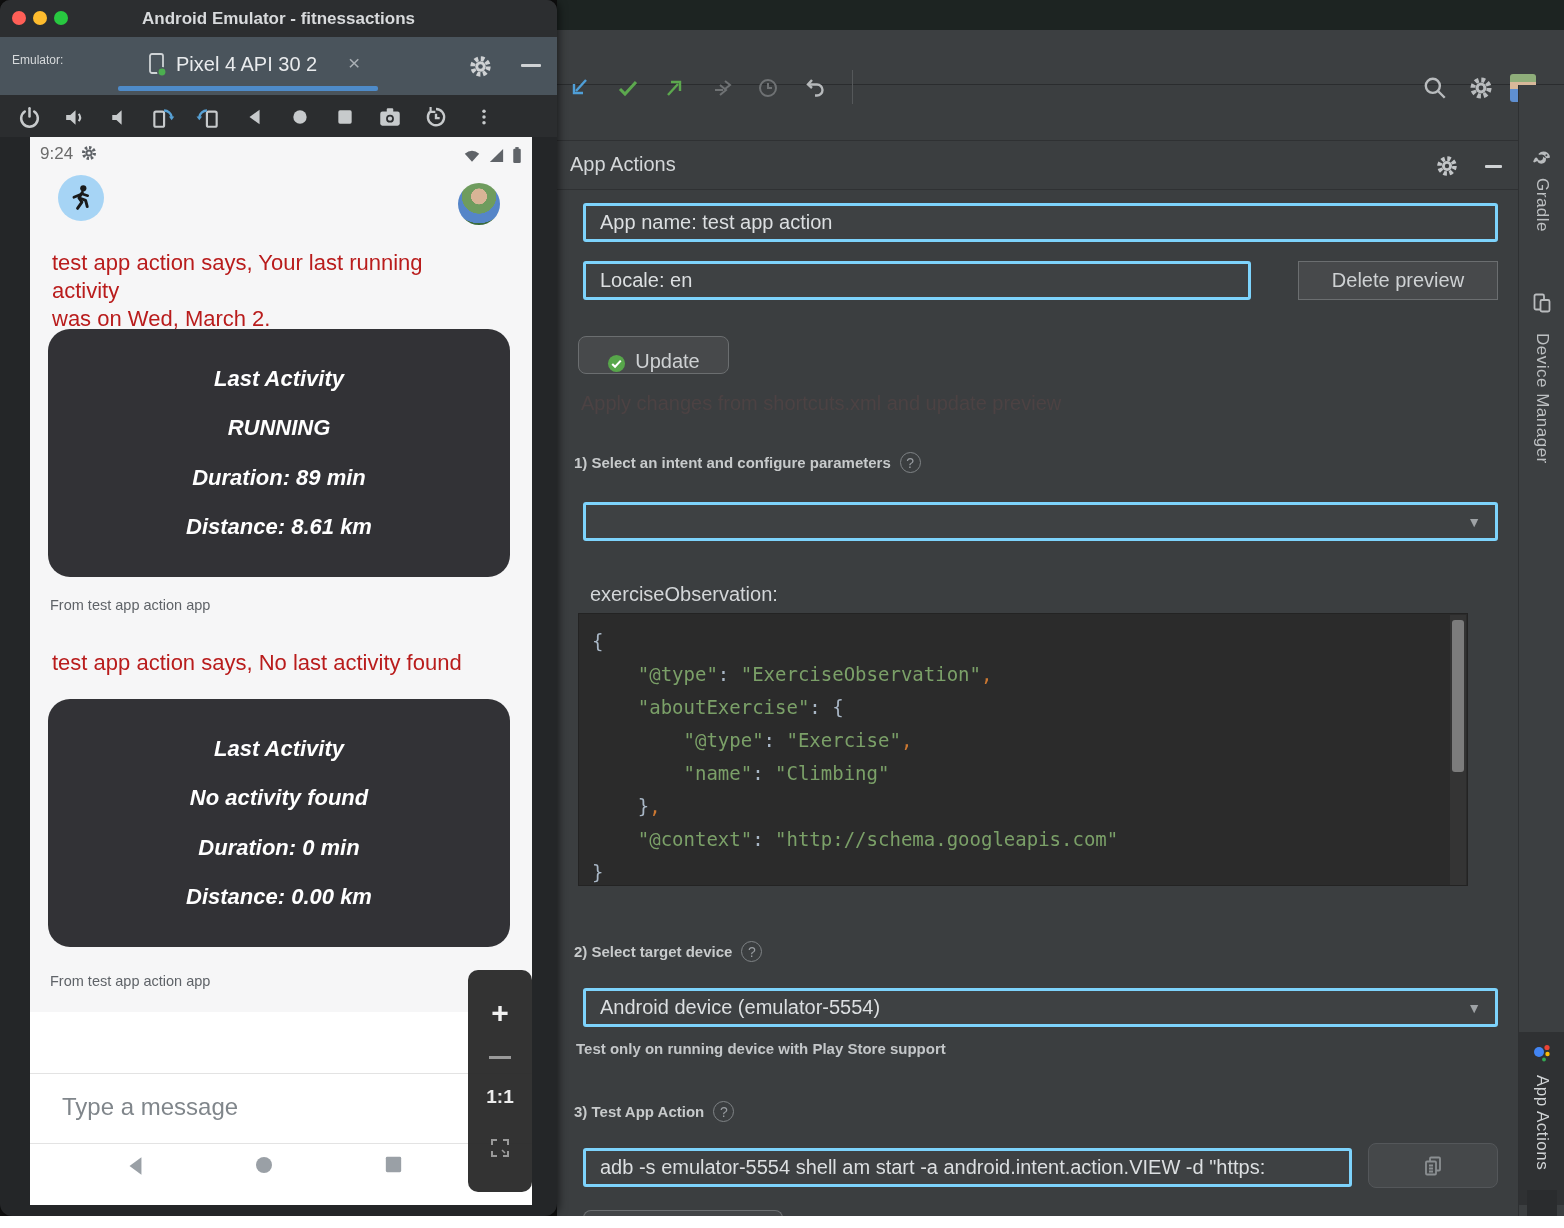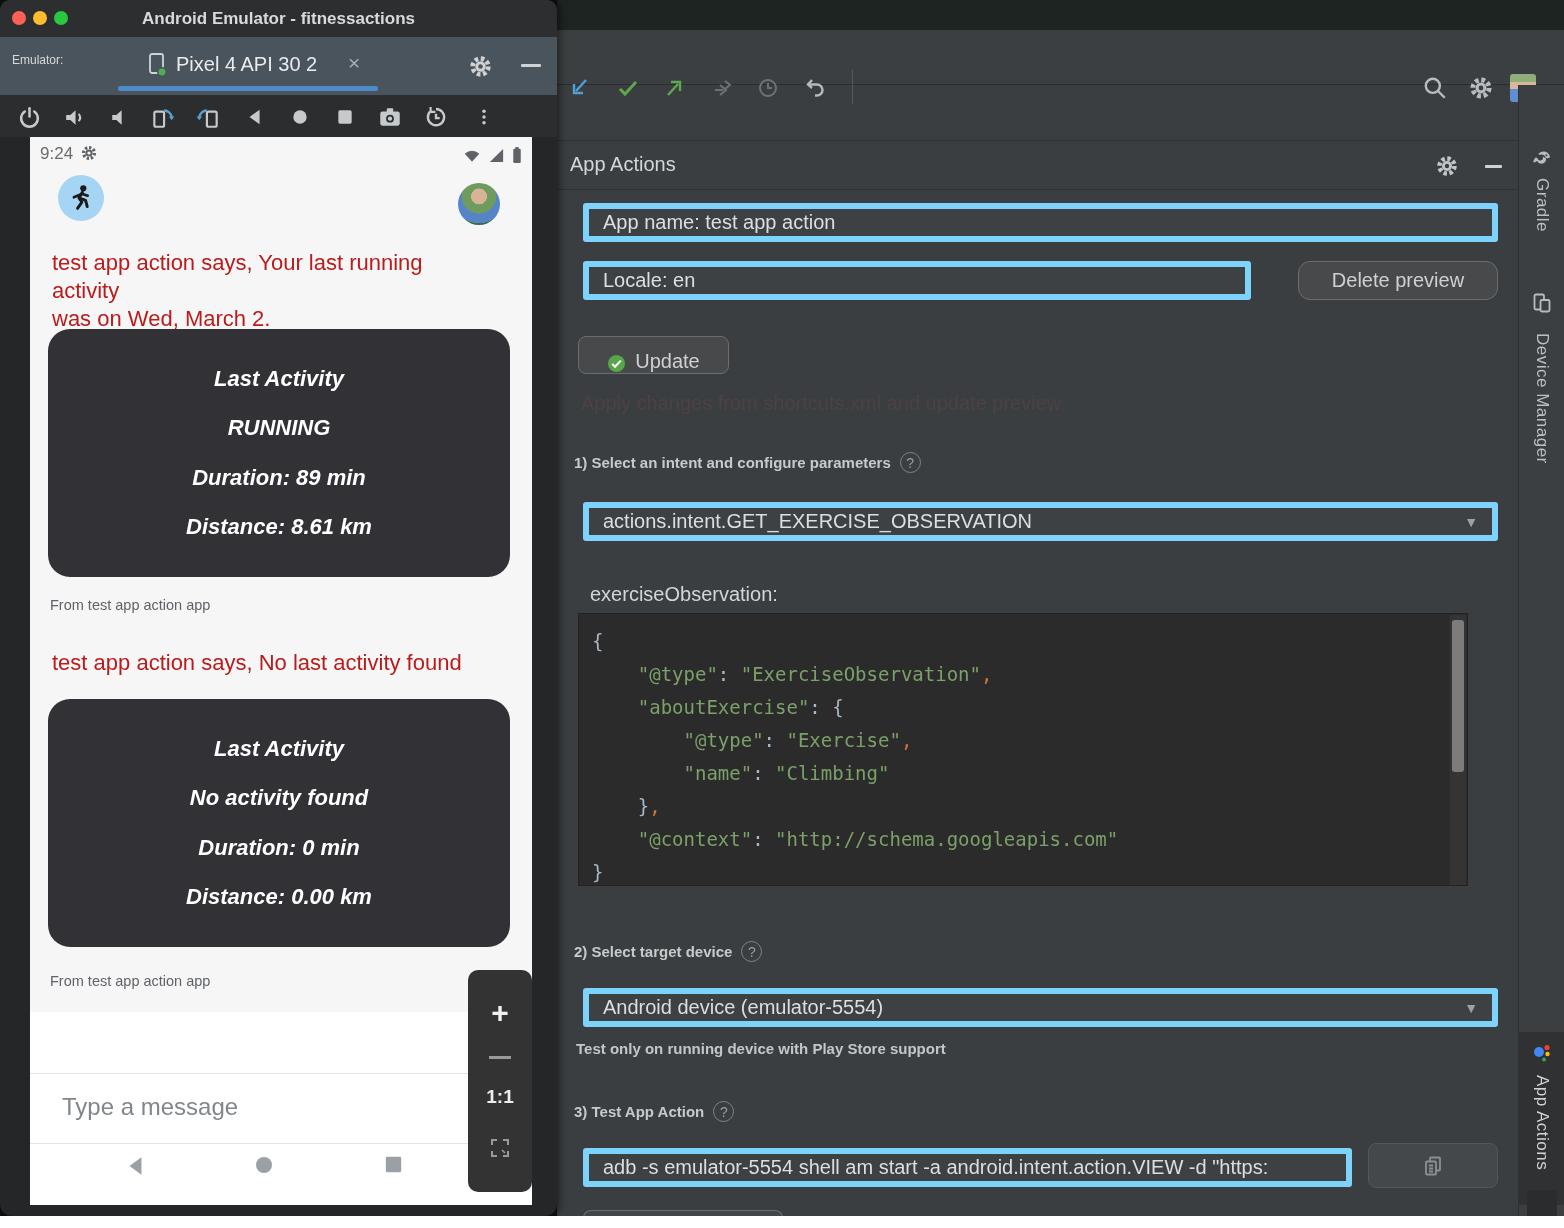--- a/index.html
+++ b/index.html
@@ -14,23 +14,23 @@
   #studio-toolbar { position:absolute; left:0; top:30px; width:100%; height:55px; background:#3c3f41; border-bottom:1px solid #2a2c2e; }
   .tb-ico { position:absolute; top:44px; width:28px; height:28px; display:flex; align-items:center; justify-content:center; }
   .tb-sep { position:absolute; left:295px; top:40px; width:1px; height:34px; background:#55585a; }
   #toolbar-avatar { position:absolute; left:953px; top:44px; width:26px; height:28px; border-radius:3px;
     background:linear-gradient(180deg,#8fae7a 0 30%, #d8b89a 30% 55%, #5f8fd0 55% 100%); }
   #panel-header { position:absolute; left:0; top:140px; width:961px; height:50px; background:#3b3e40;
     border-top:1px solid #2f3133; border-bottom:1px solid #2f3133; }
   #panel-title { position:absolute; left:13px; top:12px; font-size:20px; color:#d4d7d9; }
   .minbar { width:17px; height:3px; background:#cfd2d4; border-radius:1px; }
 
-  .field { position:absolute; height:39px; border:6px solid #7dd3fc; border-radius:3px; background:#3e4143;
+  .field { position:absolute; height:39px; border:3px solid #7dd3fc; border-radius:3px; background:#3e4143;
     color:#dcdfe1; font-size:20px; display:flex; align-items:center; padding:0 14px; white-space:nowrap; overflow:hidden;text-align:center; }
-  .btn { position:absolute; background:#47494b; border:1px solid #6b6e70; border-radius:12px; color:#ced1d3;
+  .btn { position:absolute; background:#47494b; border:1px solid #6b6e70; border-radius:0; color:#ced1d3;
     font-size:20px; display:flex; align-items:center; justify-content:center; }
   .sec-label { position:absolute; font-size:15px; font-weight:bold; color:#c7cacb; display:flex; align-items:center; gap:9px; }
   .help { width:21px; height:21px; border:1.6px solid #7f8386; border-radius:50%; color:#989ca0;
     font-size:14px; font-weight:normal; display:inline-flex; align-items:center; justify-content:center; }
   .caret { margin-left:auto; font-size:14px; color:#9ea2a5; }
   #update-note { position:absolute; left:24px; top:392px; font-size:20px; color:#4c4243; }
 
   #code-block { position:absolute; left:21px; top:613px; width:890px; height:273px; background:#2b2b2b;
     border:1px solid #232323; padding:11px 0 0 13px; overflow:hidden; }
   .code-line { font-family:"DejaVu Sans Mono", monospace; font-size:19px; line-height:33px; white-space:pre; }
@@ -187,21 +187,20 @@
       </span>
       <span>Update</span>
     </div>
     <div id="update-note">Apply changes from shortcuts.xml and update preview</div>
 
     <div class="sec-label" style="left:17px; top:452px;">
       <span>1) Select an intent and configure parameters</span>
       <span class="help">?</span>
     </div>
     <div class="field" style="left:26px; top:502px; width:915px;">
-      <span>actions.intent.GET_EXERCISE_OBSERVATION</span>
       <span class="caret">▼</span>
     </div>
 
     <div class="abs" style="left:33px; top:583px; font-size:20px; color:#d3d6d8;">exerciseObservation:</div>
 
     <div id="code-block">
       <div>
           <div class="code-line"><span class="tok-b">{</span></div>
           <div class="code-line"><span class="tok-p">    </span><span class="tok-s">"@type"</span><span class="tok-b">: </span><span class="tok-s">"ExerciseObservation"</span><span class="tok-c">,</span></div>
           <div class="code-line"><span class="tok-p">    </span><span class="tok-s">"aboutExercise"</span><span class="tok-b">: {</span></div>

